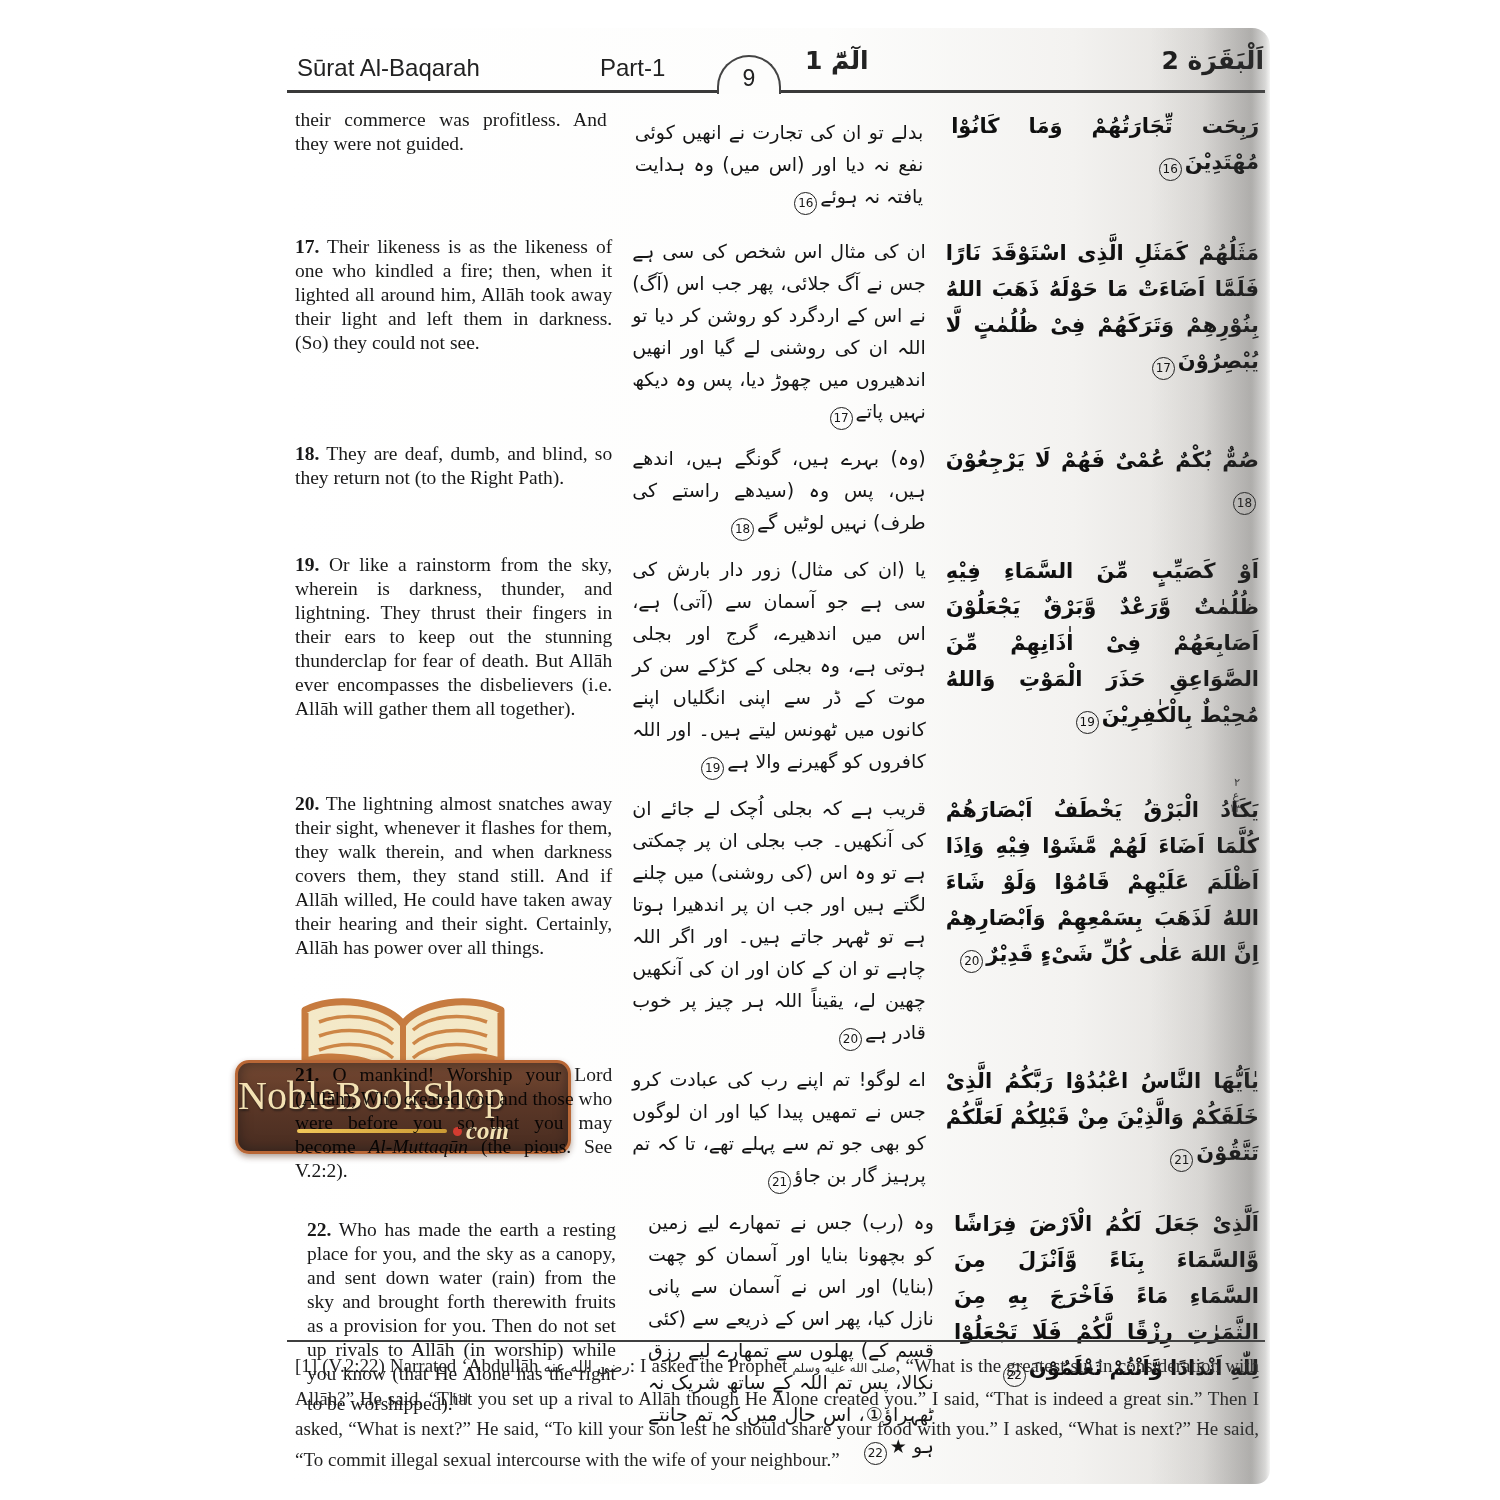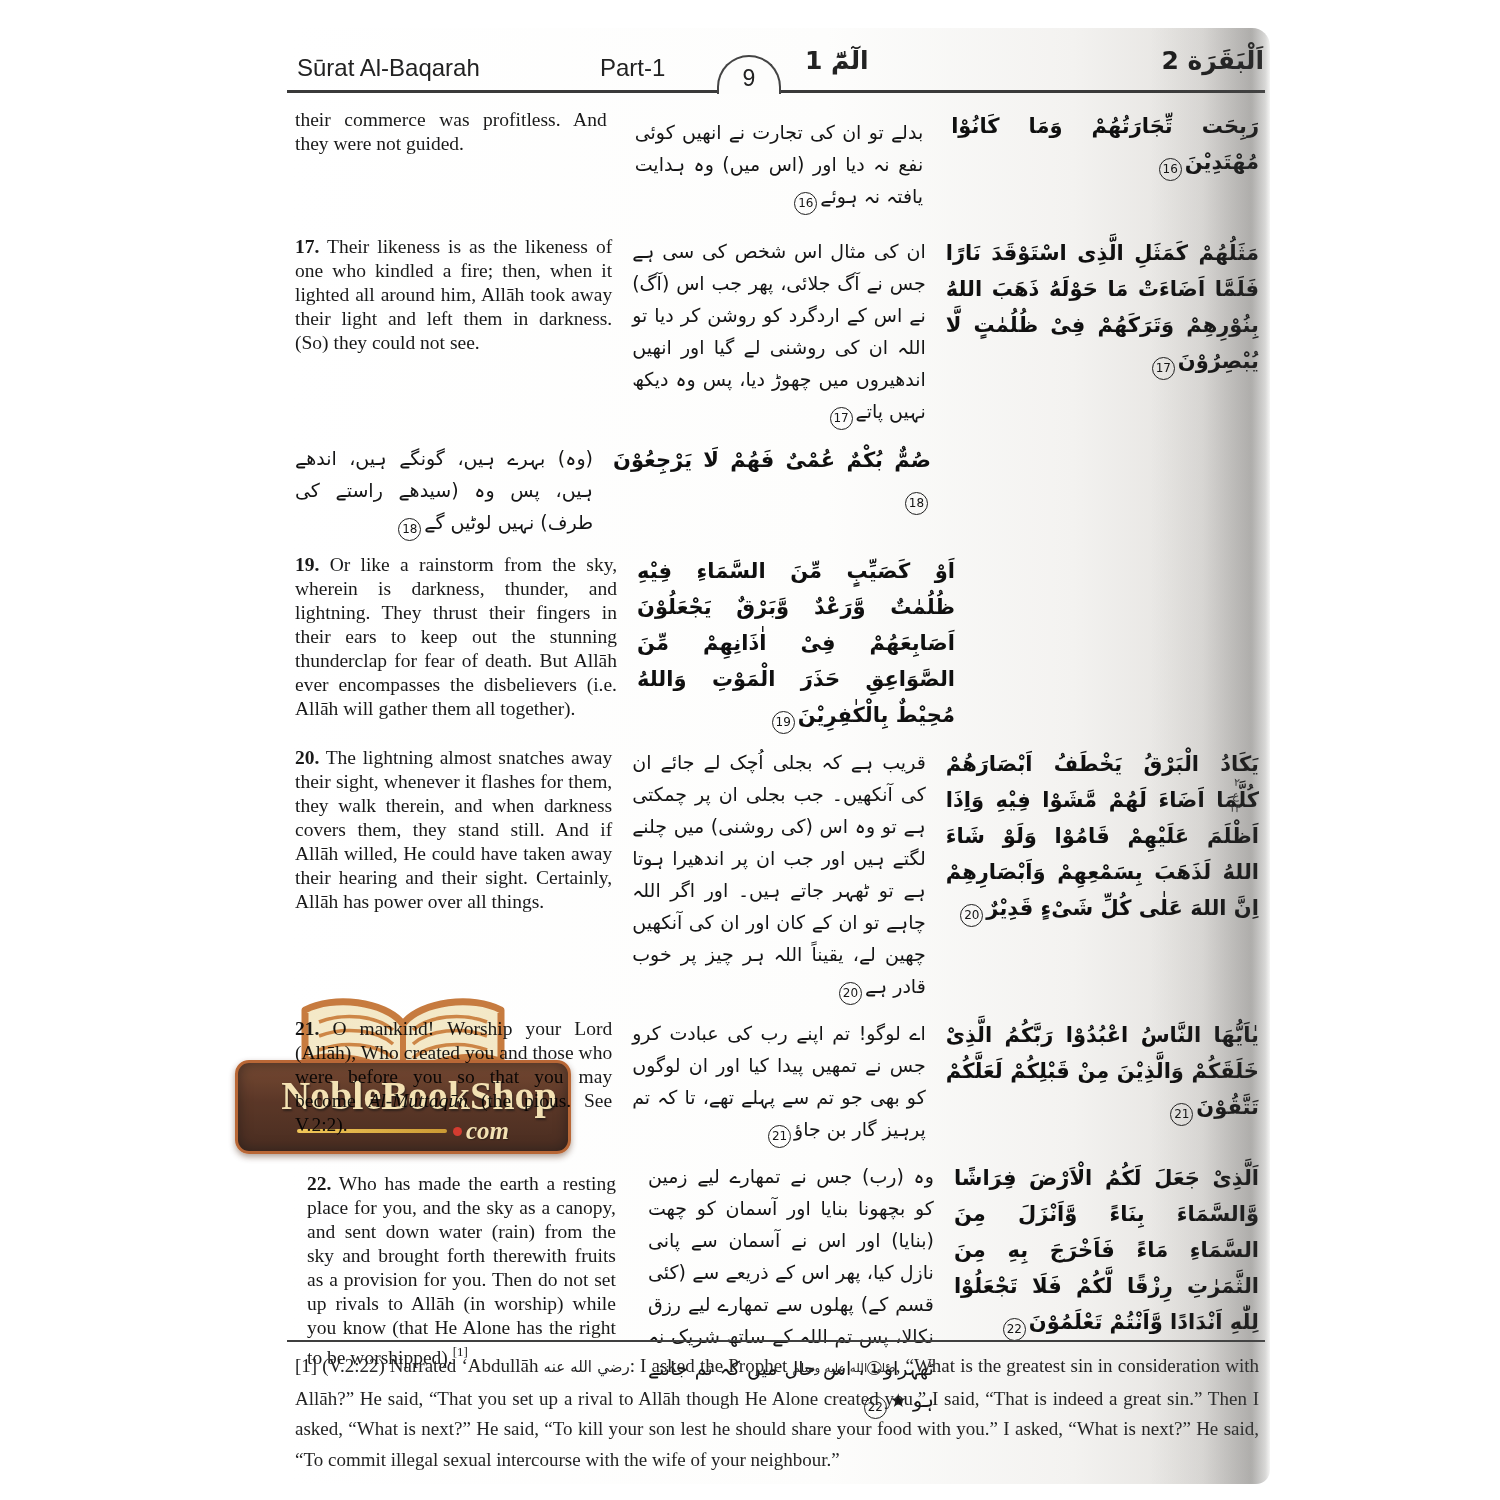--- a/index.html
+++ b/index.html
@@ -77,23 +77,23 @@
     mix-blend-mode:multiply;opacity:.92;
   }
   .wm svg{display:block;margin:0 auto;}
   .wm-banner{
     position:relative;margin-top:-30px;height:88px;border-radius:14px;
     background:linear-gradient(#6a3a21 0%,#4c2514 45%,#3a1b0e 100%);
     border:3px solid #b35a24;
     box-shadow:0 3px 6px rgba(60,25,5,.45), inset 0 0 14px rgba(0,0,0,.55);
   }
   .wm-name{
-    text-align:center;padding-top:9px;
-    font-family:"Liberation Serif","DejaVu Serif",serif;font-weight:bold;font-size:40px;
-    color:#f3e0ae;text-shadow:1px 2px 2px rgba(0,0,0,.6);letter-spacing:0px;padding-left:32px;
+    text-align:left;padding-top:9px;
+    font-family:"Liberation Serif","DejaVu Serif",serif;font-weight:normal;font-size:40px;
+    color:#f3e0ae;text-shadow:1px 2px 2px rgba(0,0,0,.6);letter-spacing:0px;
   }
   .wm-sub{display:flex;align-items:center;justify-content:center;margin-top:-2px;}
   .wm-line{width:150px;height:4px;background:linear-gradient(to right,#f0c24a,#c89222);border-radius:2px;}
   .wm-dot{width:9px;height:9px;border-radius:50%;background:#cf2b1e;margin:0 4px 0 6px;}
   .wm-com{font-family:"Liberation Serif",serif;font-style:italic;font-weight:bold;font-size:25px;color:#f3e0ae;text-shadow:1px 1px 1px rgba(0,0,0,.5);}
 </style>
 </head>
 <body>
 
 <div class="sheet">
@@ -117,26 +117,28 @@
       <p class="col-ar" style="margin:0"><span>رَبِحَت تِّجَارَتُهُمْ وَمَا كَانُوْا مُهْتَدِيْنَ</span><span class="cnum">16</span></p>
     </div>
 
     <div class="row">
       <p class="col-en" style="margin:0"><b>17.</b> <span>Their likeness is as the likeness of one who kindled a fire; then, when it lighted all around him, Allāh took away their light and left them in darkness. (So) they could not see.</span></p>
       <p class="col-ur" style="margin:0"><span>ان کی مثال اس شخص کی سی ہے جس نے آگ جلائی، پھر جب اس (آگ) نے اس کے اردگرد کو روشن کر دیا تو اللہ ان کی روشنی لے گیا اور انھیں اندھیروں میں چھوڑ دیا، پس وہ دیکھ نہیں پاتے</span><span class="cnum">17</span></p>
       <p class="col-ar" style="margin:0"><span>مَثَلُهُمْ كَمَثَلِ الَّذِى اسْتَوْقَدَ نَارًا فَلَمَّا اَضَاءَتْ مَا حَوْلَهُ ذَهَبَ اللهُ بِنُوْرِهِمْ وَتَرَكَهُمْ فِىْ ظُلُمٰتٍ لَّا يُبْصِرُوْنَ</span><span class="cnum">17</span></p>
     </div>
 
     <div class="row">
+      <p class="col-en" style="margin:0"><b>18.</b> <span>They are deaf, dumb, and blind, so they return not (to the Right Path).</span></p>
       <p class="col-ur" style="margin:0"><span>(وہ) بہرے ہیں، گونگے ہیں، اندھے ہیں، پس وہ (سیدھے راستے کی طرف) نہیں لوٹیں گے</span><span class="cnum">18</span></p>
       <p class="col-ar" style="margin:0"><span>صُمٌّ بُكْمٌ عُمْىٌ فَهُمْ لَا يَرْجِعُوْنَ</span><span class="cnum">18</span></p>
     </div>
 
     <div class="row">
       <p class="col-en" style="margin:0"><b>19.</b> <span>Or like a rainstorm from the sky, wherein is darkness, thunder, and lightning. They thrust their fingers in their ears to keep out the stunning thunderclap for fear of death. But Allāh ever encompasses the disbelievers (i.e. Allāh will gather them all together).</span></p>
+      <p class="col-ur" style="margin:0"><span>یا (ان کی مثال) زور دار بارش کی سی ہے جو آسمان سے (آتی) ہے، اس میں اندھیرے، گرج اور بجلی ہوتی ہے، وہ بجلی کے کڑکے سن کر موت کے ڈر سے اپنی انگلیاں اپنے کانوں میں ٹھونس لیتے ہیں۔ اور اللہ کافروں کو گھیرنے والا ہے</span><span class="cnum">19</span></p>
       <p class="col-ar" style="margin:0"><span>اَوْ كَصَيِّبٍ مِّنَ السَّمَاءِ فِيْهِ ظُلُمٰتٌ وَّرَعْدٌ وَّبَرْقٌ يَجْعَلُوْنَ اَصَابِعَهُمْ فِىْ اٰذَانِهِمْ مِّنَ الصَّوَاعِقِ حَذَرَ الْمَوْتِ وَاللهُ مُحِيْطٌ بِالْكٰفِرِيْنَ</span><span class="cnum">19</span></p>
     </div>
 
     <div class="row">
       <p class="col-en" style="margin:0"><b>20.</b> <span>The lightning almost snatches away their sight, whenever it flashes for them, they walk therein, and when darkness covers them, they stand still. And if Allāh willed, He could have taken away their hearing and their sight. Certainly, Allāh has power over all things.</span></p>
       <p class="col-ur" style="margin:0"><span>قریب ہے کہ بجلی اُچک لے جائے ان کی آنکھیں۔ جب بجلی ان پر چمکتی ہے تو وہ اس (کی روشنی) میں چلنے لگتے ہیں اور جب ان پر اندھیرا ہوتا ہے تو ٹھہر جاتے ہیں۔ اور اگر اللہ چاہے تو ان کے کان اور ان کی آنکھیں چھین لے، یقیناً اللہ ہر چیز پر خوب قادر ہے</span><span class="cnum">20</span></p>
       <p class="col-ar" style="margin:0"><span>يَكَادُ الْبَرْقُ يَخْطَفُ اَبْصَارَهُمْ كُلَّمَا اَضَاءَ لَهُمْ مَّشَوْا فِيْهِ وَاِذَا اَظْلَمَ عَلَيْهِمْ قَامُوْا وَلَوْ شَاءَ اللهُ لَذَهَبَ بِسَمْعِهِمْ وَاَبْصَارِهِمْ اِنَّ اللهَ عَلٰى كُلِّ شَىْءٍ قَدِيْرٌ</span><span class="cnum">20</span></p>
     </div>
 
     <div class="row">

